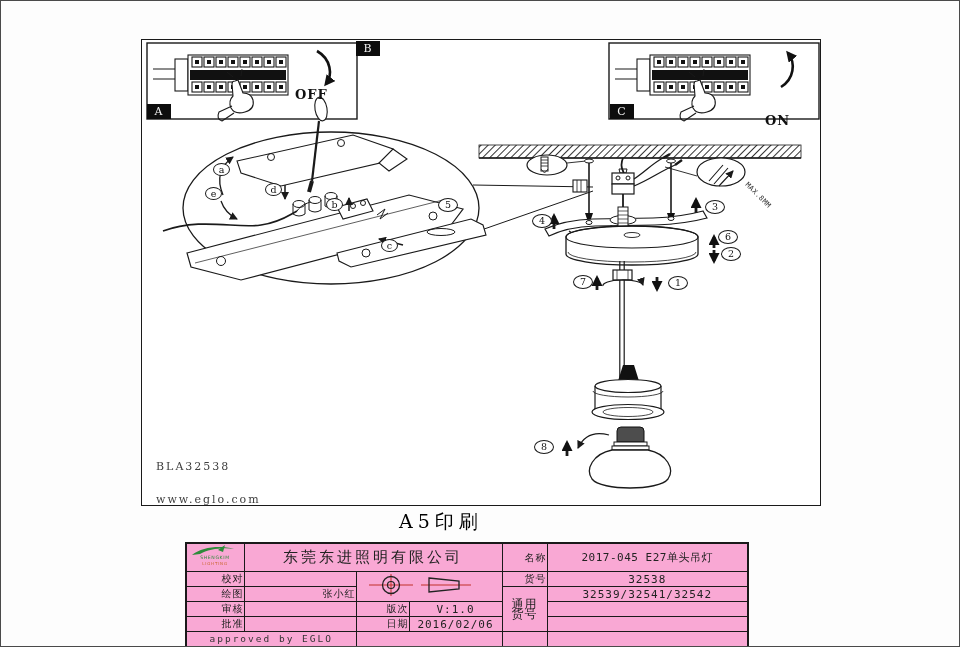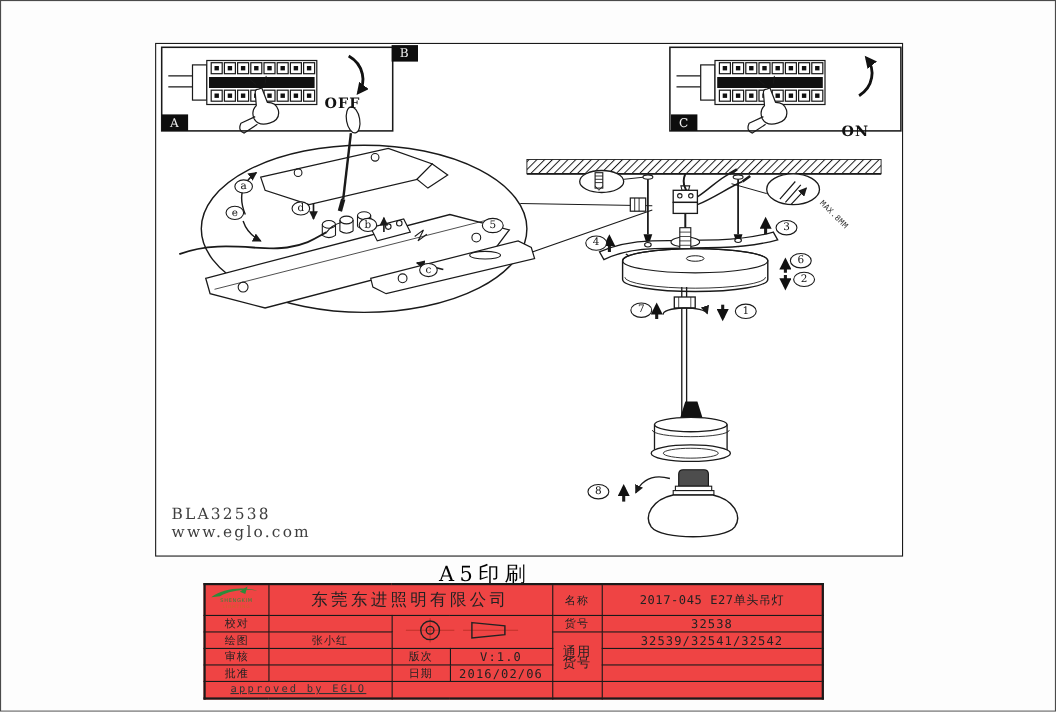--- a/index.html
+++ b/index.html
@@ -8,31 +8,31 @@
   .abs{position:absolute;}
   .main-box{left:140px;top:38px;width:680px;height:467px;border:1.5px solid #1a1a1a;box-sizing:border-box;background:#fff;}
   .draw{position:absolute;left:140px;top:38px;}
   .plabel{position:absolute;width:24px;height:15px;background:#0d0d0d;color:#f2f2f2;
           font-family:"DejaVu Serif",serif;font-size:11px;line-height:15px;text-align:center;letter-spacing:1px;}
   .switchlbl{position:absolute;font-family:"DejaVu Serif",serif;font-weight:bold;font-size:13px;letter-spacing:1px;color:#111;}
   .badge{position:absolute;box-sizing:border-box;border:1.2px solid #1a1a1a;border-radius:50%;background:#fff;
          text-align:center;font-family:"DejaVu Serif",serif;color:#111;z-index:5;}
   .badge.num{width:20px;height:14px;font-size:9.5px;line-height:12px;}
   .badge.ltr{width:17px;height:13px;font-size:9.5px;line-height:11px;}
-  .codeline{position:absolute;font-family:"DejaVu Serif",serif;color:#3d3d3d;letter-spacing:2px;font-size:14px;}
+  .codeline{position:absolute;font-family:"DejaVu Serif",serif;color:#3d3d3d;letter-spacing:2px;font-size:11px;}
   .print-note{position:absolute;left:398px;top:508px;font-family:"DejaVu Serif",serif;font-size:19px;
               letter-spacing:5px;color:#000000;}
-  table.tb{position:absolute;left:184px;top:529px;border-collapse:collapse;table-layout:fixed;
-           border:2px solid #1a1a1a;background:#ef4444;color:#222;}
+  table.tb{position:absolute;left:184px;top:541px;border-collapse:collapse;table-layout:fixed;
+           border:2px solid #1a1a1a;background:#f9a8d4;color:#222;}
   .tb td{border:1px solid #1a1a1a;padding:0;margin:0;text-align:center;vertical-align:middle;overflow:hidden;}
-  .tb .lbl{font-size:10px;letter-spacing:1px;}
+  .tb .lbl{font-size:10px;letter-spacing:1px;text-align:right;}
   .tb .val{font-family:"DejaVu Sans Mono",monospace;font-size:11px;letter-spacing:1px;}
   .tb .company{font-size:15px;letter-spacing:3px;}
   .tb .pname{font-family:"DejaVu Sans Mono",monospace;font-size:11px;letter-spacing:0.5px;}
-  .tb .approved{font-size:9.5px;letter-spacing:2px;color:#333;text-decoration:underline;}
+  .tb .approved{font-size:9.5px;letter-spacing:2px;color:#333;}
   .tb .dualline div{font-size:12px;line-height:10px;letter-spacing:1px;}
 </style>
 </head>
 <body>
 
 <div class="page">
 
   <div class="abs main-box"></div>
 
   <svg class="draw" width="680" height="467" viewBox="0 0 680 467">
@@ -250,21 +250,21 @@
   <span class="badge num" style="left:437px;top:197px;">5</span>
   <span class="badge num" style="left:704px;top:199px;">3</span>
   <span class="badge num" style="left:531px;top:213px;">4</span>
   <span class="badge num" style="left:717px;top:229px;">6</span>
   <span class="badge num" style="left:720px;top:246px;">2</span>
   <span class="badge num" style="left:572px;top:274px;">7</span>
   <span class="badge num" style="left:667px;top:275px;">1</span>
   <span class="badge num" style="left:533px;top:439px;">8</span>
 
   <span class="codeline" style="left:155px;top:459px;">BLA32538</span>
-  <span class="codeline" style="left:155px;top:475px;">www.eglo.com</span>
+  <span class="codeline" style="left:155px;top:492px;">www.eglo.com</span>
 
   <div class="print-note">A5印刷</div>
 
   <table class="tb">
     <colgroup>
       <col style="width:58px">
         <col style="width:112px">
         <col style="width:53px">
       <col style="width:93px">
         <col style="width:45px">

